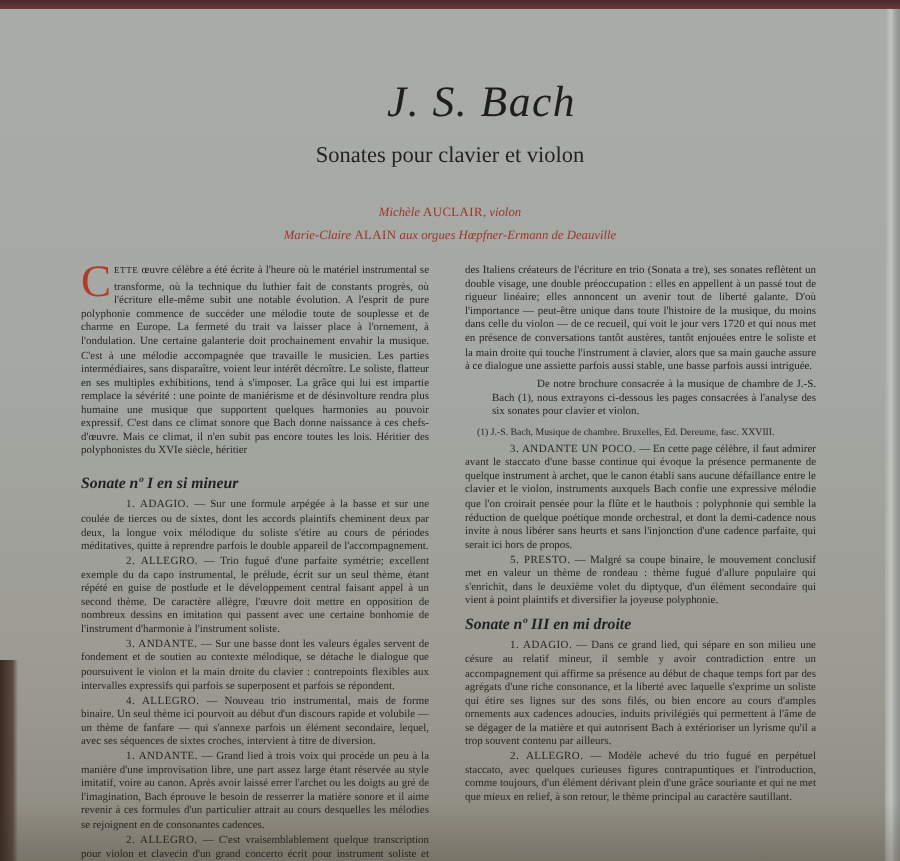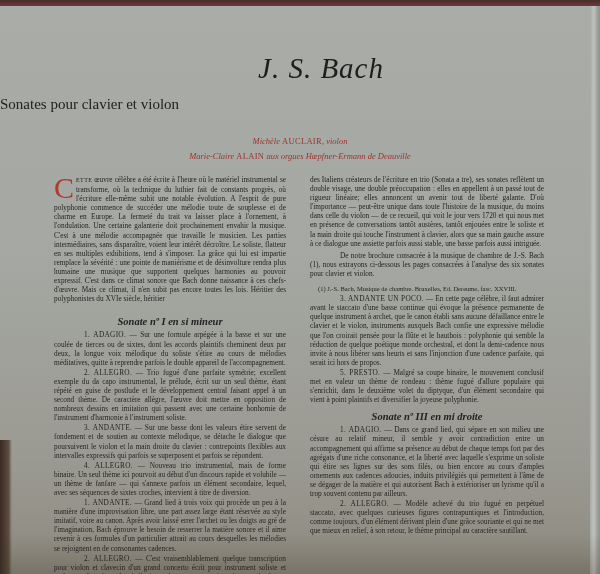--- a/index.html
+++ b/index.html
@@ -26,21 +26,21 @@
   }
   .bottom-shadow {
     position: absolute; left: 0; bottom: 0; width: 600px; height: 40px;
     background: linear-gradient(180deg, rgba(0,0,0,0), rgba(60,50,35,0.25));
   }
   .title {
     position: absolute; left: 0; width: 600px; top: 52px; text-align: center;
     font-size: 29px; font-style: italic; color: #1e1e1e; letter-spacing: 1px; padding-left: 21px;
   }
   .subtitle {
-    position: absolute; left: 0; width: 600px; top: 96px; 
+    position: absolute; left: 0; width: 600px; top: 96px; text-align: center;
     font-size: 15px; color: #222;
   }
   .credit {
     position: absolute; left: 0; width: 600px; text-align: center;
     font-size: 8.5px; font-style: italic; color: #a0342c;
   }
   .credit .caps { font-style: normal; letter-spacing: 0.3px; }
   .col {
     position: absolute; color: #262422; font-size: 7.3px; line-height: 9.1px;
     text-align: justify;
@@ -48,21 +48,21 @@
   .col p { margin: 0; }
   .intro { text-indent: 0; }
   .dropcap {
     float: left; font-size: 30px; line-height: 24px; color: #b03a2c;
     margin: 1px 2px 0 0; font-family: "Liberation Serif", serif;
   }
   .smallcaps { font-size: 6px; letter-spacing: 0.4px; }
   .mv { text-indent: 30px; margin-top: 1px !important; }
   .mv .mvlabel { letter-spacing: 0.3px; }
   .sec-head {
-    text-align: center; font-style: italic; font-weight: bold;
+    text-align: left; font-style: italic; font-weight: bold;
     font-size: 10.5px; color: #222; margin: 8px 0 4px 0 !important;
   }
   .indent { text-indent: 30px; }
   .footnote { font-size: 6.5px; margin-top: 6px !important; padding-left: 8px; }
 </style>
 </head>
 <body>
 
 <div class="page">
   <div class="top-band"></div>
@@ -82,32 +82,32 @@
     <span class="caps">AUCLAIR</span><span>, violon</span>
   </div>
 
   <div class="col" style="left:54px; top:175px; width:232px;">
     <p class="intro">
       <span class="dropcap">C</span><span class="smallcaps">ETTE</span>
       <span>œuvre célèbre a été écrite à l'heure où le matériel instrumental se transforme, où la technique du luthier fait de constants progrès, où l'écriture elle-même subit une notable évolution. A l'esprit de pure polyphonie commence de succéder une mélodie toute de souplesse et de charme en Europe. La fermeté du trait va laisser place à l'ornement, à l'ondulation. Une certaine galanterie doit prochainement envahir la musique. C'est à une mélodie accompagnée que travaille le musicien. Les parties intermédiaires, sans disparaître, voient leur intérêt décroître. Le soliste, flatteur en ses multiples exhibitions, tend à s'imposer. La grâce qui lui est impartie remplace la sévérité : une pointe de maniérisme et de désinvolture rendra plus humaine une musique que supportent quelques harmonies au pouvoir expressif. C'est dans ce climat sonore que Bach donne naissance à ces chefs-d'œuvre. Mais ce climat, il n'en subit pas encore toutes les lois. Héritier des polyphonistes du XVIe siècle, héritier</span>
     </p>
 
     <p class="sec-head" style="margin-top:14px !important;">Sonate nº I en si mineur</p>
-    <p class="mv"><span class="mvlabel">1. ADAGIO.</span> <span>— Sur une formule arpégée à la basse et sur une coulée de tierces ou de sixtes, dont les accords plaintifs cheminent deux par deux, la longue voix mélodique du soliste s'étire au cours de mélodies méditatives, quitte à reprendre parfois le double appareil de l'accompagnement.</span></p>
+    <p class="mv"><span class="mvlabel">1. ADAGIO.</span> <span>— Sur une formule arpégée à la basse et sur une coulée de tierces ou de sixtes, dont les accords plaintifs cheminent deux par deux, la longue voix mélodique du soliste s'étire au cours de périodes méditatives, quitte à reprendre parfois le double appareil de l'accompagnement.</span></p>
     <p class="mv"><span class="mvlabel">2. ALLEGRO.</span> <span>— Trio fugué d'une parfaite symétrie; excellent exemple du da capo instrumental, le prélude, écrit sur un seul thème, étant répété en guise de postlude et le développement central faisant appel à un second thème. De caractère allègre, l'œuvre doit mettre en opposition de nombreux dessins en imitation qui passent avec une certaine bonhomie de l'instrument d'harmonie à l'instrument soliste.</span></p>
-    <p class="mv"><span class="mvlabel">3. ANDANTE.</span> <span>— Sur une basse dont les valeurs étire servent de fondement et de soutien au contexte mélodique, se détache le dialogue que poursuivent le violon et la main droite du clavier : contrepoints flexibles aux intervalles expressifs qui parfois se superposent et parfois se répondent.</span></p>
+    <p class="mv"><span class="mvlabel">3. ANDANTE.</span> <span>— Sur une basse dont les valeurs égales servent de fondement et de soutien au contexte mélodique, se détache le dialogue que poursuivent le violon et la main droite du clavier : contrepoints flexibles aux intervalles expressifs qui parfois se superposent et parfois se répondent.</span></p>
     <p class="mv"><span class="mvlabel">4. ALLEGRO.</span> <span>— Nouveau trio instrumental, mais de forme binaire. Un seul thème ici pourvoit au début d'un discours rapide et volubile — un thème de fanfare — qui s'annexe parfois un élément secondaire, lequel, avec ses séquences de sixtes croches, intervient à titre de diversion.</span></p>
 
     <p class="mv"><span class="mvlabel">1. ANDANTE.</span> <span>— Grand lied à trois voix qui procède un peu à la manière d'une improvisation libre, une part assez large étant réservée au style imitatif, voire au canon. Après avoir laissé errer l'archet ou les doigts au gré de l'imagination, Bach éprouve le besoin de resserrer la matière sonore et il aime revenir à ces formules d'un particulier attrait au cours desquelles les mélodies se rejoignent en de consonantes cadences.</span></p>
     <p class="mv"><span class="mvlabel">2. ALLEGRO.</span> <span>— C'est vraisemblablement quelque transcription pour violon et clavecin d'un grand concerto écrit pour instrument soliste et orchestre. Les formules à l'unisson le prouvent, qui reviennent à chaque reprise, de même les pédales trillées qui font papilloter la sonorité du clavier notamment et qui permettent au soliste de développer largement ses arpèges jusqu'à l'heure où,</span></p>
   </div>
 
   <div class="col" style="left:310px; top:175px; width:234px;">
     <p>des Italiens créateurs de l'écriture en trio (Sonata a tre), ses sonates reflètent un double visage, une double préoccupation : elles en appellent à un passé tout de rigueur linéaire; elles annoncent un avenir tout de liberté galante. D'où l'importance — peut-être unique dans toute l'histoire de la musique, du moins dans celle du violon — de ce recueil, qui voit le jour vers 1720 et qui nous met en présence de conversations tantôt austères, tantôt enjouées entre le soliste et la main droite qui touche l'instrument à clavier, alors que sa main gauche assure à ce dialogue une assiette parfois aussi stable, une basse parfois aussi intriguée.</p>
-    <p class="indent" style="margin-top:3px;">De notre brochure consacrée à la musique de chambre de J.-S. Bach (1), nous extrayons ci-dessous les pages consacrées à l'analyse des six sonates pour clavier et violon.</p>
+    <p class="indent" style="margin-top:3px;margin-left:18px;">De notre brochure consacrée à la musique de chambre de J.-S. Bach (1), nous extrayons ci-dessous les pages consacrées à l'analyse des six sonates pour clavier et violon.</p>
     <p class="footnote">(1) J.-S. Bach, Musique de chambre. Bruxelles, Ed. Dereume, fasc. XXVIII.</p>
 
     <p class="mv"><span class="mvlabel">3. ANDANTE UN POCO.</span> <span>— En cette page célèbre, il faut admirer avant le staccato d'une basse continue qui évoque la présence permanente de quelque instrument à archet, que le canon établi sans aucune défaillance entre le clavier et le violon, instruments auxquels Bach confie une expressive mélodie que l'on croirait pensée pour la flûte et le hautbois : polyphonie qui semble la réduction de quelque poétique monde orchestral, et dont la demi-cadence nous invite à nous libérer sans heurts et sans l'injonction d'une cadence parfaite, qui serait ici hors de propos.</span></p>
     <p class="mv"><span class="mvlabel">5. PRESTO.</span> <span>— Malgré sa coupe binaire, le mouvement conclusif met en valeur un thème de rondeau : thème fugué d'allure populaire qui s'enrichit, dans le deuxième volet du diptyque, d'un élément secondaire qui vient à point plaintifs et diversifier la joyeuse polyphonie.</span></p>
 
     <p class="sec-head">Sonate nº III en mi droite</p>
     <p class="mv"><span class="mvlabel">1. ADAGIO.</span> <span>— Dans ce grand lied, qui sépare en son milieu une césure au relatif mineur, il semble y avoir contradiction entre un accompagnement qui affirme sa présence au début de chaque temps fort par des agrégats d'une riche consonance, et la liberté avec laquelle s'exprime un soliste qui étire ses lignes sur des sons filés, ou bien encore au cours d'amples ornements aux cadences adoucies, induits privilégiés qui permettent à l'âme de se dégager de la matière et qui autorisent Bach à extérioriser un lyrisme qu'il a trop souvent contenu par ailleurs.</span></p>
     <p class="mv"><span class="mvlabel">2. ALLEGRO.</span> <span>— Modèle achevé du trio fugué en perpétuel staccato, avec quelques curieuses figures contrapuntiques et l'introduction, comme toujours, d'un élément dérivant plein d'une grâce souriante et qui ne met que mieux en relief, à son retour, le thème principal au caractère sautillant.</span></p>
 
   </div>

